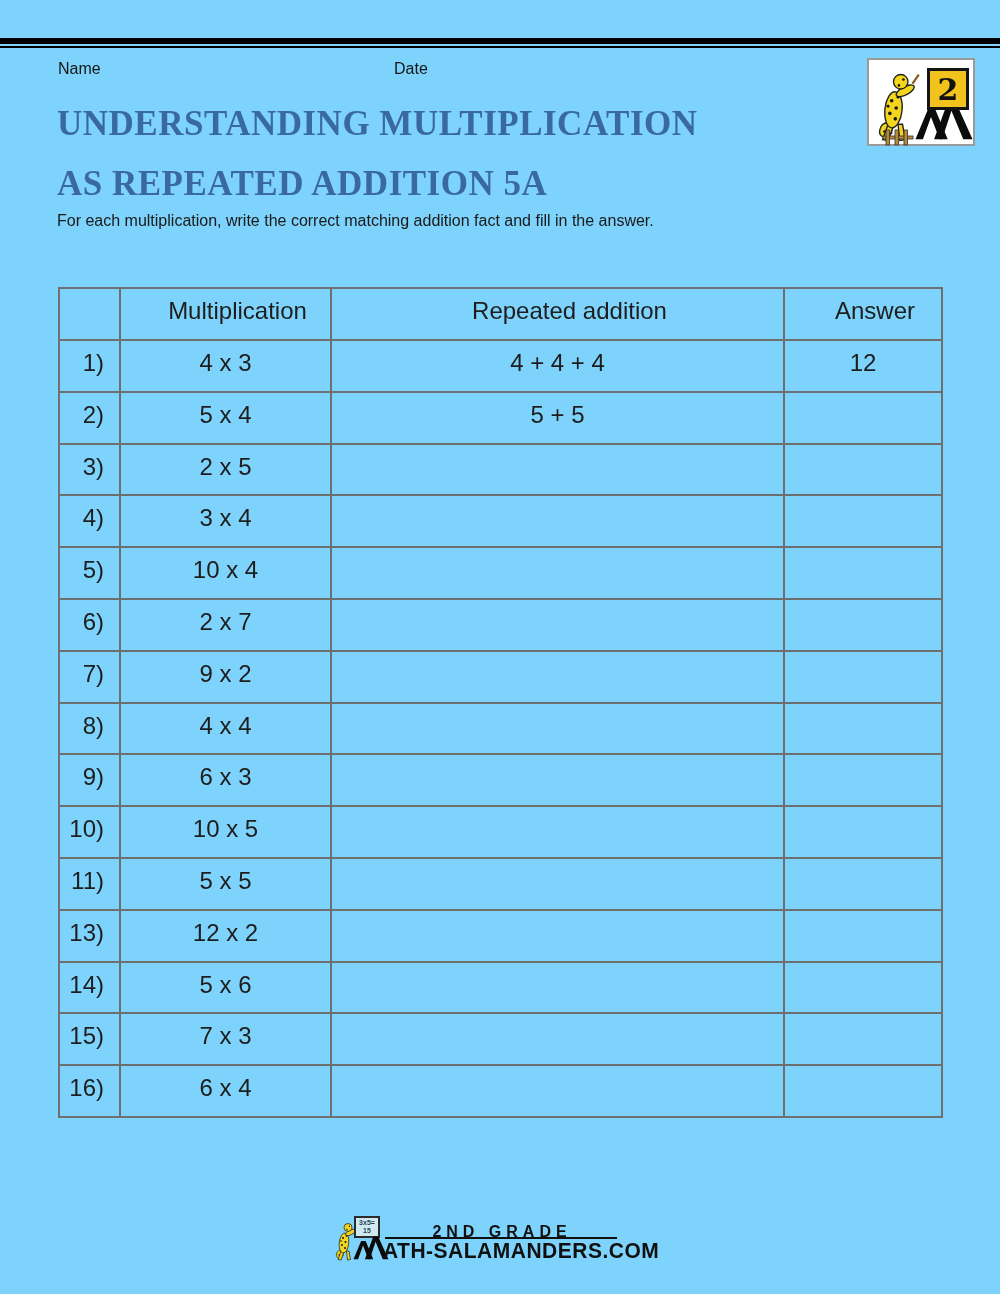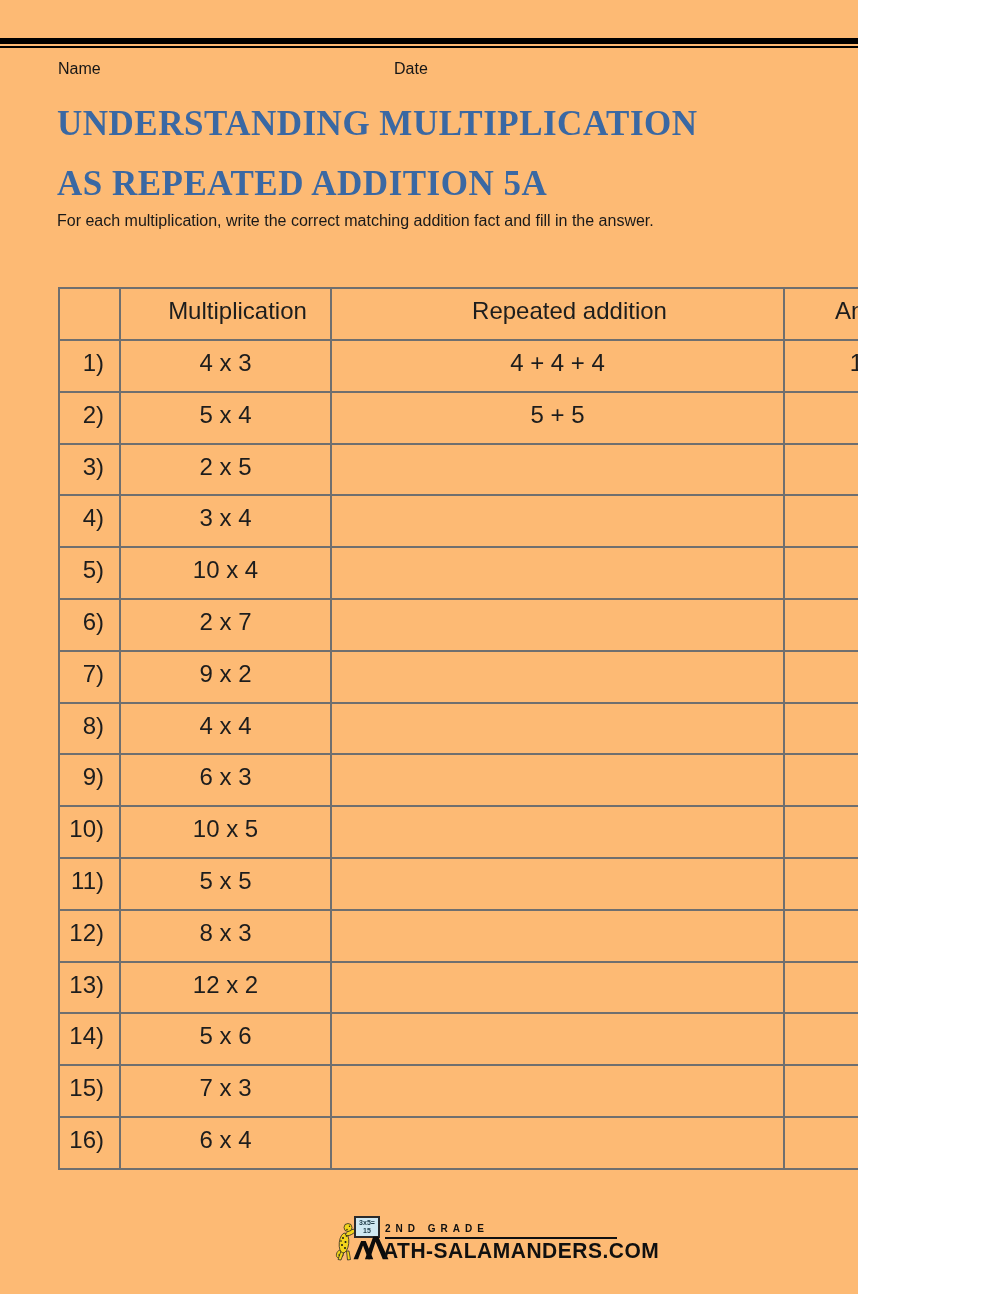--- a/index.html
+++ b/index.html
@@ -1,17 +1,17 @@
 <!DOCTYPE html>
 <html><head>
 <meta charset="utf-8">
 <style>
   html,body{margin:0;padding:0;background:#ffffff;}
   .page{
-    position:relative;width:858px;height:1294px;background:#fdba74;overflow:hidden;
+    position:relative;width:1000px;height:1294px;background:#7dd3fc;overflow:hidden;
     font-family:"Liberation Sans",sans-serif;color:#1e1e1e;
   }
   
   .rule-thick{position:absolute;left:0;top:38px;width:1000px;height:6px;background:#000;}
   .rule-thin{position:absolute;left:0;top:46px;width:1000px;height:2px;background:#000;}
 
   .field-label{position:absolute;top:60px;font-size:16px;color:#161616;}
   .field-label.name{left:58px;}
   .field-label.date{left:394px;}
 
@@ -40,22 +40,22 @@
   table.ws thead th{height:52px;padding-left:24px;}
   table.ws .col-num{text-align:right;padding-right:15px;}
 
   
   .footer{position:absolute;left:333px;top:1214px;width:300px;height:50px;}
   .footer .sal{position:absolute;left:0;top:7px;width:27px;height:42px;}
   .footer .board{position:absolute;left:21px;top:2px;width:26px;height:22px;background:#cfe9f2;
     border:2px solid #2b2b2b;box-sizing:border-box;text-align:center;font-weight:bold;color:#1d3a46;
     font-size:7px;line-height:8px;padding-top:1px;}
   .footer .m{position:absolute;left:19px;top:21px;width:38px;height:25px;}
-  .footer .grade{position:absolute;left:52px;top:9px;width:234px;text-align:left;
-    font-size:10px;font-weight:bold;letter-spacing:5px;color:#101010;white-space:nowrap;}
+  .footer .grade{position:absolute;left:52px;top:9px;width:234px;text-align:center;
+    font-size:16px;font-weight:bold;letter-spacing:5px;color:#101010;white-space:nowrap;}
   .footer .rule{position:absolute;left:52px;top:23px;width:232px;height:2px;background:#101010;}
   .footer .site{position:absolute;left:50px;top:24px;font-size:21px;font-weight:800;
     letter-spacing:0.5px;color:#101010;white-space:nowrap;transform:scaleY(1.05);transform-origin:top left;}
 </style>
 </head>
 <body>
 
 <svg width="0" height="0" style="position:absolute">
   <defs>
     <symbol id="logo-m-sym" viewBox="0 0 100 62">
@@ -193,26 +193,20 @@
           <td></td>
           <td></td>
         </tr>
         <tr>
           <td class="col-num">11)</td>
           <td>5 x 5</td>
           <td></td>
           <td></td>
         </tr>
         <tr>
-          <td class="col-num">12)</td>
-          <td>8 x 3</td>
-          <td></td>
-          <td></td>
-        </tr>
-        <tr>
           <td class="col-num">13)</td>
           <td>12 x 2</td>
           <td></td>
           <td></td>
         </tr>
         <tr>
           <td class="col-num">14)</td>
           <td>5 x 6</td>
           <td></td>
           <td></td>

